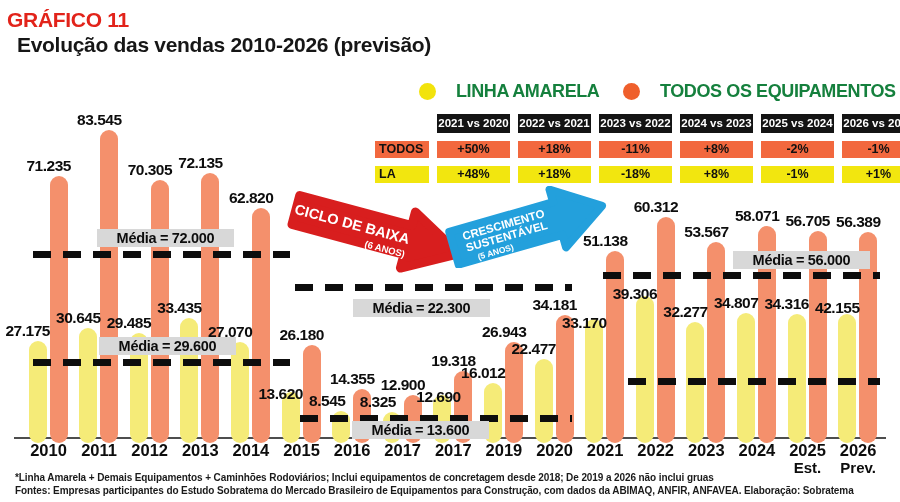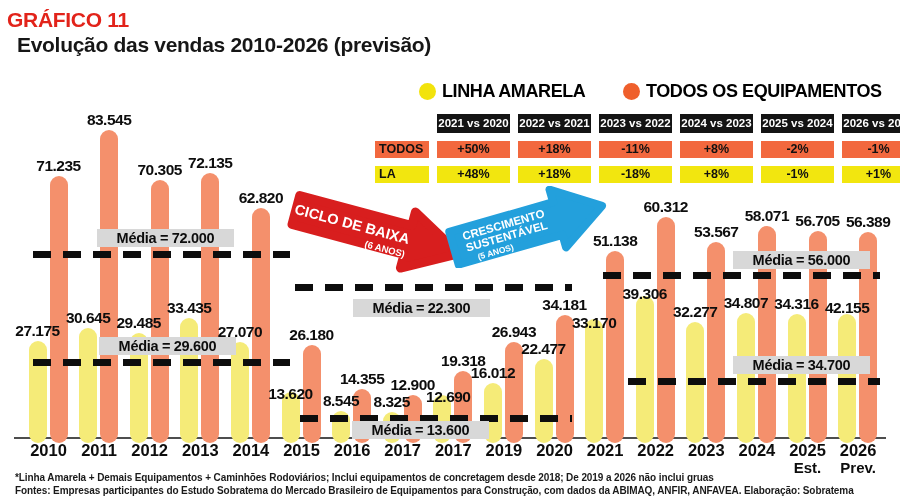--- a/index.html
+++ b/index.html
@@ -4,33 +4,33 @@
 <style>
   html,body{margin:0;padding:0;background:#fff;}
   .page{
     position:relative;width:900px;height:502px;background:#ffffff;overflow:hidden;
     font-family:"Liberation Sans",sans-serif;color:#111;
   }
   
   .title{position:absolute;left:7px;top:8px;font-size:21px;font-weight:bold;color:#e2231a;letter-spacing:-0.3px;}
   .subtitle{position:absolute;left:17px;top:33px;font-size:21px;font-weight:bold;color:#161616;letter-spacing:-0.3px;}
   
-  .legend-item{position:absolute;top:81px;display:flex;align-items:center;gap:6px;font-size:18px;font-weight:bold;color:#000000;letter-spacing:-0.4px;}
+  .legend-item{position:absolute;top:81px;display:flex;align-items:center;gap:20px;font-size:18px;font-weight:bold;color:#15803d;letter-spacing:-0.4px;}
   .legend-dot{width:17px;height:17px;border-radius:50%;display:inline-block;}
   
   #cmp-table{position:absolute;left:375px;top:114px;display:grid;grid-template-columns:54px repeat(6,73px);gap:8px;}
   #cmp-table .cell{height:17px;line-height:17px;text-align:center;font-weight:bold;font-size:12.5px;}
   #cmp-table .hcell{height:19px;line-height:19px;background:#141414;color:#fff;font-size:11.5px;font-weight:bold;text-align:center;}
   #cmp-table .corner{background:transparent;}
   #cmp-table .rlabel{text-align:left;padding-left:4px;box-sizing:border-box;}
   
   #plot{position:absolute;left:0;top:0;width:900px;height:502px;}
   .axis-line{position:absolute;left:14px;top:437px;width:872px;height:2px;background:#4d4d4d;}
   .bar{position:absolute;border-radius:9px;}
-  .val-label{position:absolute;width:64px;text-align:center;font-size:15.5px;font-weight:bold;color:#0d0d0d;letter-spacing:-0.5px;white-space:nowrap;}
+  .val-label{position:absolute;width:64px;text-align:left;font-size:15.5px;font-weight:bold;color:#0d0d0d;letter-spacing:-0.5px;white-space:nowrap;}
   .year-label{position:absolute;width:64px;text-align:center;font-size:16.5px;font-weight:bold;color:#0d0d0d;top:441px;}
   .year-sub{position:absolute;width:64px;text-align:center;font-size:15px;font-weight:bold;color:#0d0d0d;top:459px;}
   .mean-dash{position:absolute;height:7px;background:repeating-linear-gradient(90deg,#0d0d0d 0 18px,transparent 18px 30px);}
   .mean-box{position:absolute;width:137px;height:18px;line-height:18px;background:#d8d8d8;text-align:center;font-size:14.5px;font-weight:bold;color:#0d0d0d;letter-spacing:-0.3px;}
   
   .arrow-svg{position:absolute;}
   
   .footnotes{position:absolute;left:15px;top:472px;font-size:10px;font-weight:bold;color:#1a1a1a;line-height:12.5px;letter-spacing:-0.1px;}
 </style>
 </head>
@@ -131,21 +131,20 @@
       <div class="mean-dash" style="left: 33px; width: 257px; top: 359px;"></div>
       <div class="mean-dash" style="left: 295px; width: 277px; top: 284px;"></div>
       <div class="mean-dash" style="left: 300px; width: 272px; top: 415px;"></div>
       <div class="mean-dash" style="left: 603px; width: 277px; top: 272px;"></div>
       <div class="mean-dash" style="left: 628px; width: 252px; top: 378px;"></div>
       <div class="mean-box" style="left: 97px; top: 229px;">Média = 72.000</div>
       <div class="mean-box" style="left: 99px; top: 337px;">Média = 29.600</div>
       <div class="mean-box" style="left: 353px; top: 299px;">Média = 22.300</div>
       <div class="mean-box" style="left: 352px; top: 421px;">Média = 13.600</div>
       <div class="mean-box" style="left: 733px; top: 251px;">Média = 56.000</div>
-      <div class="mean-box" style="left: 733px; top: 356px;">Média = 34.700</div>
       <div class="val-label" style="left: 5.5px; top: 322px;">27.175</div>
       <div class="val-label" style="left: 26.5px; top: 157px;">71.235</div>
       <div class="year-label" style="left: 16.5px;">2010</div>
       <div class="val-label" style="left: 56.1px; top: 309px;">30.645</div>
       <div class="val-label" style="left: 77.1px; top: 111px;">83.545</div>
       <div class="year-label" style="left: 67.1px;">2011</div>
       <div class="val-label" style="left: 106.7px; top: 314px;">29.485</div>
       <div class="val-label" style="left: 127.7px; top: 161px;">70.305</div>
       <div class="year-label" style="left: 117.7px;">2012</div>
       <div class="val-label" style="left: 157.3px; top: 299px;">33.435</div>

